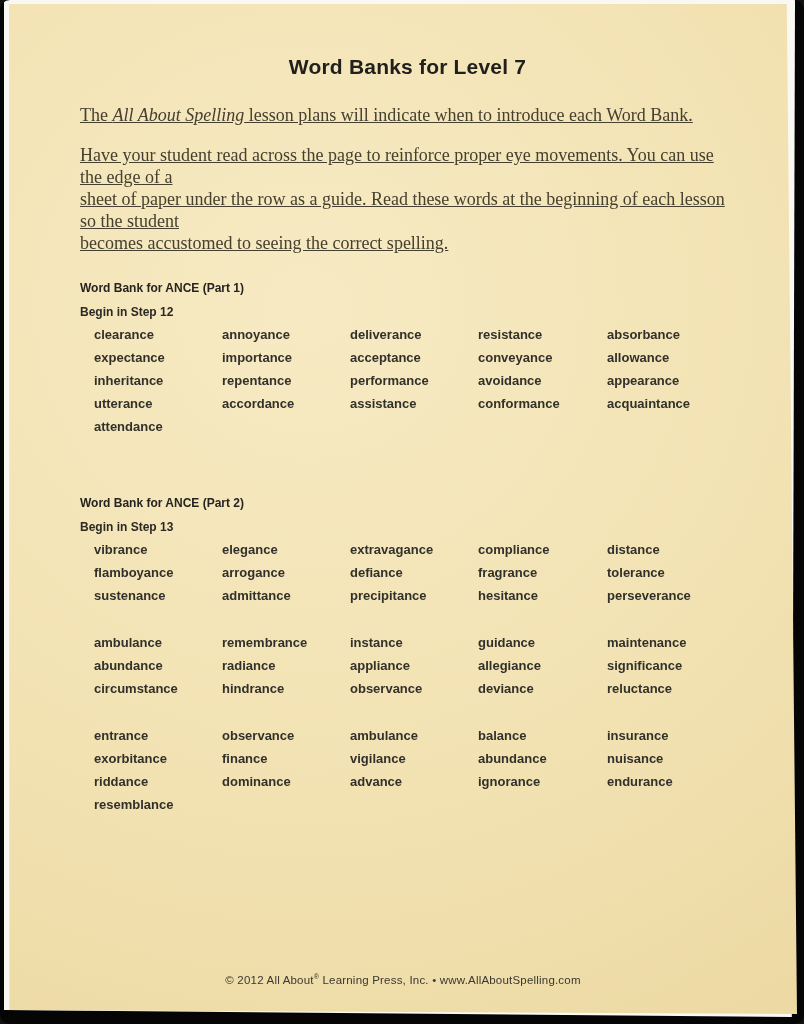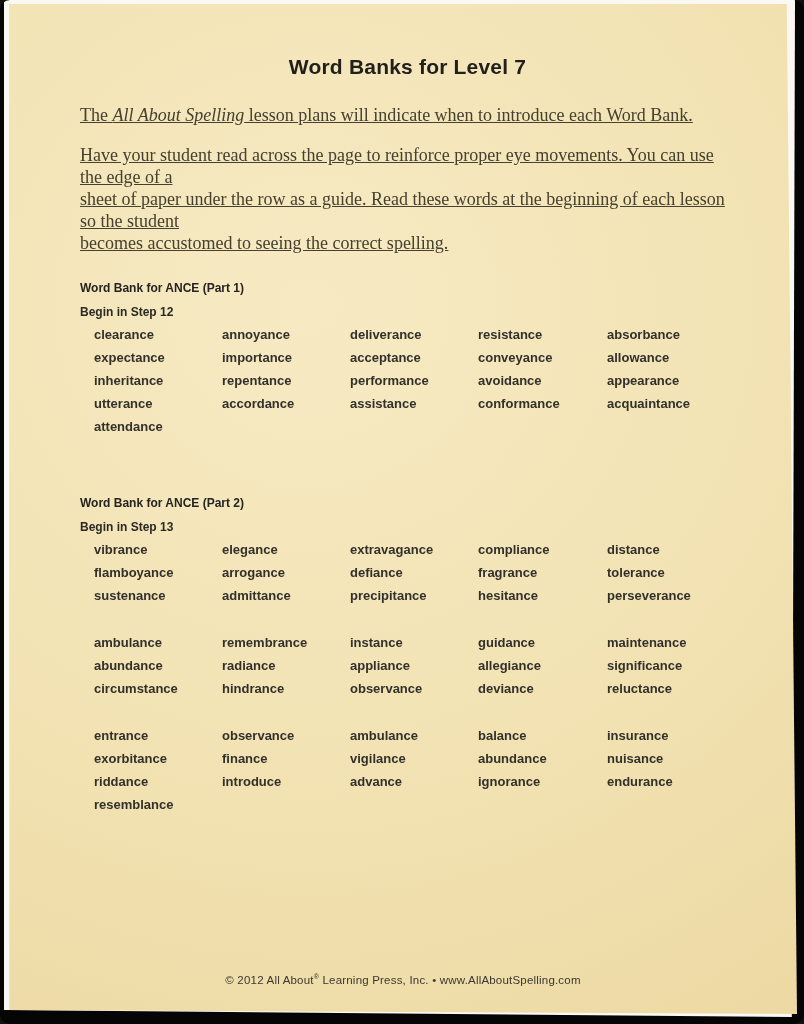--- a/index.html
+++ b/index.html
@@ -162,21 +162,21 @@
               </div>
               <div class="word-row">
                 <div class="word-cell">exorbitance</div>
                 <div class="word-cell">finance</div>
                 <div class="word-cell">vigilance</div>
                 <div class="word-cell">abundance</div>
                 <div class="word-cell">nuisance</div>
               </div>
               <div class="word-row">
                 <div class="word-cell">riddance</div>
-                <div class="word-cell">introduce</div>
+                <div class="word-cell">dominance</div>
                 <div class="word-cell">advance</div>
                 <div class="word-cell">ignorance</div>
                 <div class="word-cell">endurance</div>
               </div>
               <div class="word-row">
                 <div class="word-cell">resemblance</div>
               </div>
             </div>
           </section>
         </div>

